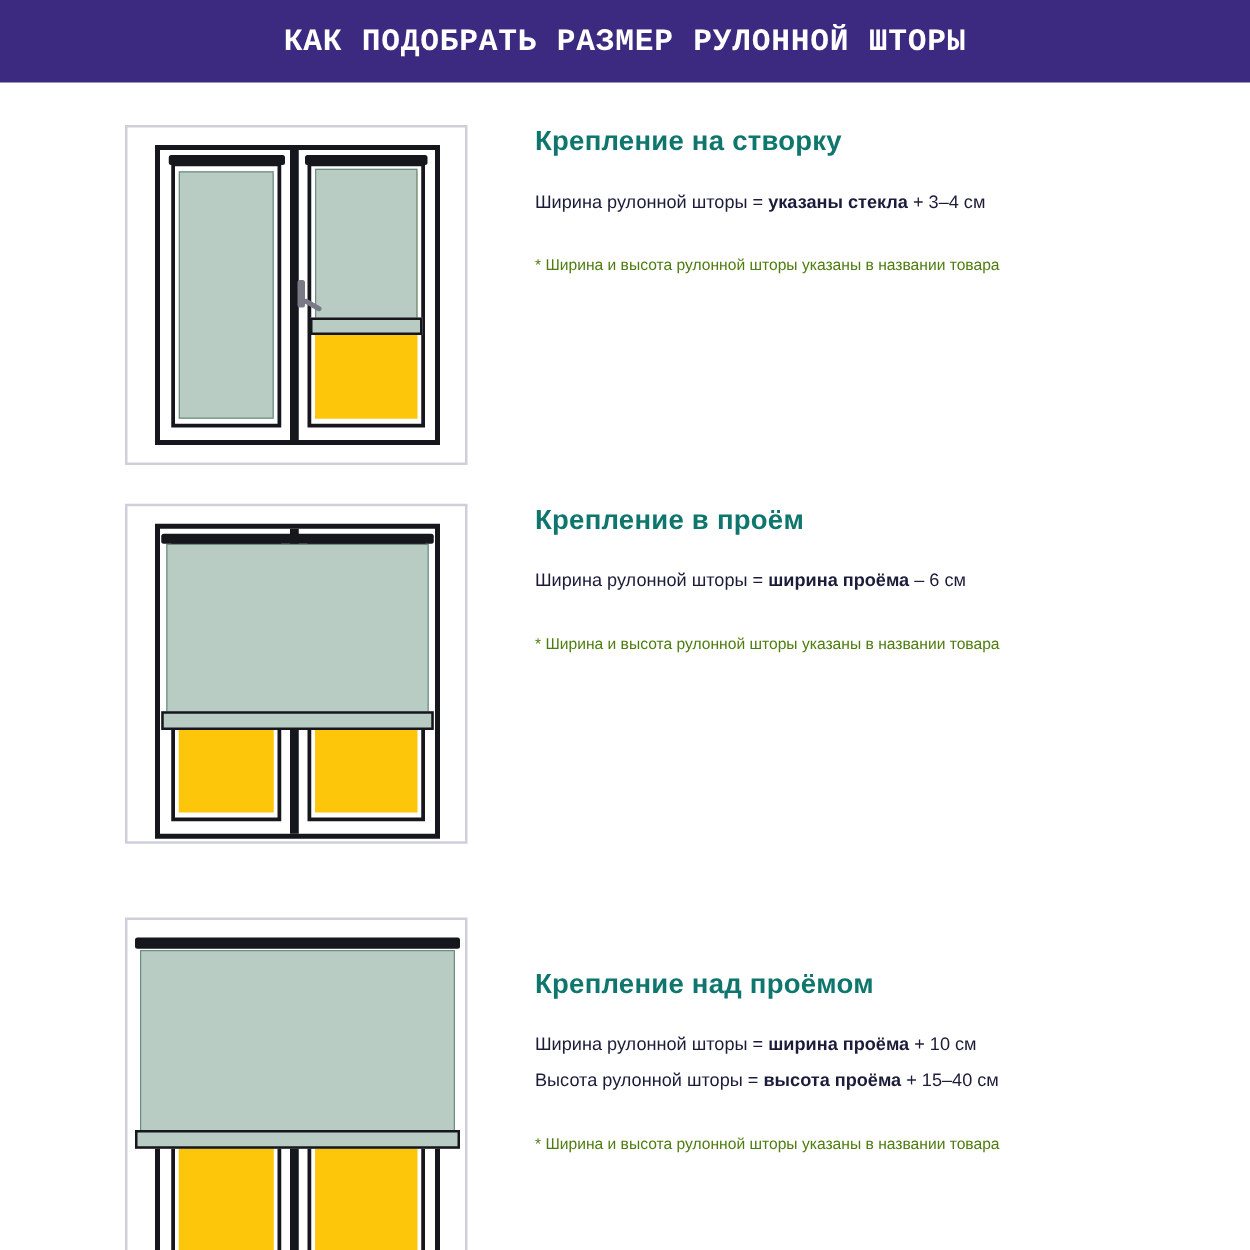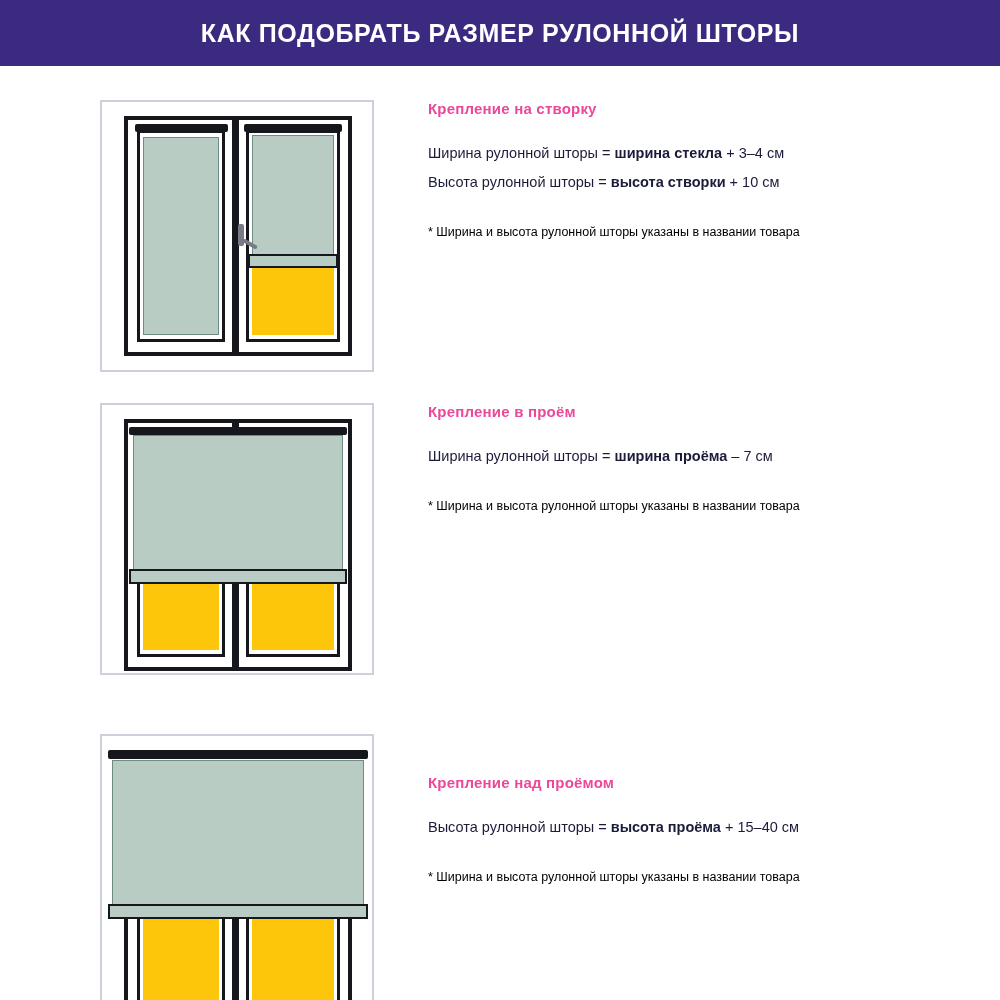--- a/index.html
+++ b/index.html
@@ -32,20 +32,21 @@
     align-items: center;
     justify-content: center;
   }
   .header-title {
     color: #ffffff;
     font-size: 25px;
     font-weight: bold;
     letter-spacing: 0.6px;
     text-align: center;
     white-space: nowrap;
+    font-family: Liberation Mono, monospace;
   }
 
   
   .section {
     position: absolute;
     left: 0;
     width: 1000px;
   }
   #section-0 { top: 100px; height: 285px; }
   #section-1 { top: 403px; height: 285px; text-decoration: underline; }
@@ -63,37 +64,37 @@
   #illus-0 { height: 272px; }
   #illus-1 { height: 272px; }
   #illus-2 { height: 290px; }
 
   .txt {
     position: absolute;
     left: 428px;
     top: 0;
   }
   .sec-title {
-    font-size: 15px;
+    font-size: 22px;
     font-weight: bold;
-    color: #ec4899;
+    color: #0f766e;
     margin: 0 0 28px 0;
     letter-spacing: 0.2px;
   }
   .formula {
     font-size: 14.5px;
     color: #1b1b3a;
     margin-bottom: 13px;
     white-space: nowrap;
   }
   .formula b { font-weight: bold; }
   .note {
     margin-top: 35px;
     font-size: 12.5px;
-    color: #000000;
+    color: #4d7c0f;
     white-space: nowrap;
   }
 
   
   .win { position: absolute; box-sizing: border-box; }
   .frame-outer {
     border: 4px solid #16161d;
     background: #ffffff;
   }
   .mullion { background: #16161d; }
@@ -135,22 +136,21 @@
       <div class="win fabric-bar" style="left:146px; top:152px; width:90px; height:14px;"></div>
 
       <div class="win rod" style="left:142px; top:22px; width:98px; height:8px;"></div>
 
       <div class="win handle" style="left:136px; top:122px; width:6px; height:22px;"></div>
       <div class="win handle" style="left:140px; top:140px; width:16px; height:4px; transform:rotate(30deg);"></div>
     </div>
 
     <div class="txt">
       <div class="sec-title">Крепление на створку</div>
-      <div class="formula"><span>Ширина рулонной шторы = </span><b>ширина стекла</b><span> + 3–4 см</span></div>
-      <div class="formula"><span>Высота рулонной шторы = </span><b>высота створки</b><span> + 10 см</span></div>
+      <div class="formula"><span>Ширина рулонной шторы = </span><b>указаны стекла</b><span> + 3–4 см</span></div>
       <div class="note">* Ширина и высота рулонной шторы указаны в названии товара</div>
     </div>
   </div>
 
   <div class="section" id="section-1">
 
     <div class="illus" id="illus-1">
       <div class="win frame-outer" style="left:22px; top:14px; width:228px; height:252px;"></div>
       <div class="win mullion" style="left:130px; top:18px; width:7px; height:244px;"></div>
 
@@ -160,21 +160,21 @@
       <div class="win" style="left:144px; top:28px; width:94px; height:224px; border:3px solid #16161d;"></div>
       <div class="win glass-yellow" style="left:150px; top:35px; width:82px; height:210px;"></div>
 
       <div class="win fabric" style="left:31px; top:30px; width:210px; height:138px;"></div>
       <div class="win fabric-bar" style="left:27px; top:164px; width:218px; height:15px;"></div>
       <div class="win rod" style="left:27px; top:22px; width:218px; height:8px;"></div>
     </div>
 
     <div class="txt">
       <div class="sec-title">Крепление в проём</div>
-      <div class="formula"><span>Ширина рулонной шторы = </span><b>ширина проёма</b><span>  – 7 см</span></div>
+      <div class="formula"><span>Ширина рулонной шторы = </span><b>ширина проёма</b><span>  – 6 см</span></div>
       <div class="note">* Ширина и высота рулонной шторы указаны в названии товара</div>
     </div>
   </div>
 
   <div class="section" id="section-2">
 
     <div class="illus" id="illus-2">
       <div class="win frame-outer" style="left:22px; top:28px; width:228px; height:258px;"></div>
       <div class="win mullion" style="left:130px; top:32px; width:7px; height:250px;"></div>
 
@@ -184,18 +184,19 @@
       <div class="win" style="left:144px; top:42px; width:94px; height:230px; border:3px solid #16161d;"></div>
       <div class="win glass-yellow" style="left:150px; top:49px; width:82px; height:216px;"></div>
 
       <div class="win fabric" style="left:10px; top:24px; width:252px; height:148px;"></div>
       <div class="win fabric-bar" style="left:6px; top:168px; width:260px; height:15px;"></div>
       <div class="win rod" style="left:6px; top:14px; width:260px; height:9px;"></div>
     </div>
 
     <div class="txt" style="top:40px;">
       <div class="sec-title">Крепление над проёмом</div>
+      <div class="formula"><span>Ширина рулонной шторы = </span><b>ширина проёма</b><span> + 10 см</span></div>
       <div class="formula"><span>Высота рулонной шторы = </span><b>высота проёма</b><span> + 15–40 см</span></div>
       <div class="note">* Ширина и высота рулонной шторы указаны в названии товара</div>
     </div>
   </div>
 
 </div>
 
 </body></html>

